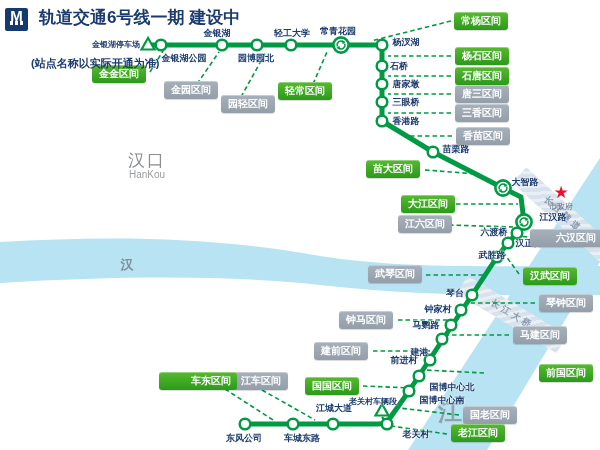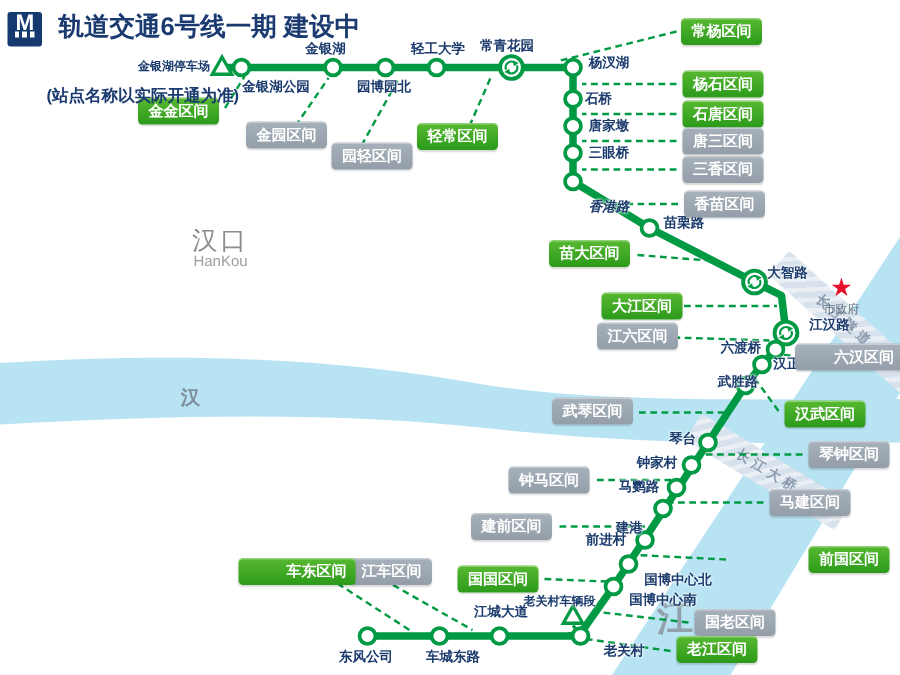--- a/index.html
+++ b/index.html
@@ -144,21 +144,21 @@
       <div class="st-label small" style="left: 116px; top: 44px;">金银湖停车场</div>
       <div class="st-label" style="left: 184px; top: 58px;">金银湖公园</div>
       <div class="st-label" style="left: 217px; top: 33px;">金银湖</div>
       <div class="st-label" style="left: 256px; top: 58px;">园博园北</div>
       <div class="st-label" style="left: 292px; top: 33px;">轻工大学</div>
       <div class="st-label" style="left: 338px; top: 31px;">常青花园</div>
       <div class="st-label" style="left: 406px; top: 42px;">杨汊湖</div>
       <div class="st-label" style="left: 399px; top: 66px;">石桥</div>
       <div class="st-label" style="left: 406px; top: 84px;">唐家墩</div>
       <div class="st-label" style="left: 406px; top: 102px;">三眼桥</div>
-      <div class="st-label" style="left: 406px; top: 138px; font-style: italic;">香港路</div>
+      <div class="st-label" style="left: 406px; top: 121px;">香港路</div>
       <div class="st-label" style="left: 456px; top: 149px;">苗栗路</div>
       <div class="st-label" style="left: 525px; top: 182px;">大智路</div>
       <div class="st-label" style="left: 553px; top: 217px;">江汉路</div>
       <div class="st-label" style="left: 494px; top: 232px;">六渡桥</div>
       <div class="st-label" style="left: 529px; top: 243px;">汉正街</div>
       <div class="st-label" style="left: 477px; top: 255px; padding-left: 30px;">武胜路</div>
       <div class="st-label" style="left: 455px; top: 293px;">琴台</div>
       <div class="st-label" style="left: 438px; top: 309px;">钟家村</div>
       <div class="st-label" style="left: 426px; top: 325px;">马鹦路</div>
       <div class="st-label" style="left: 414px; top: 352px; padding-left: 11px;">建港</div>

